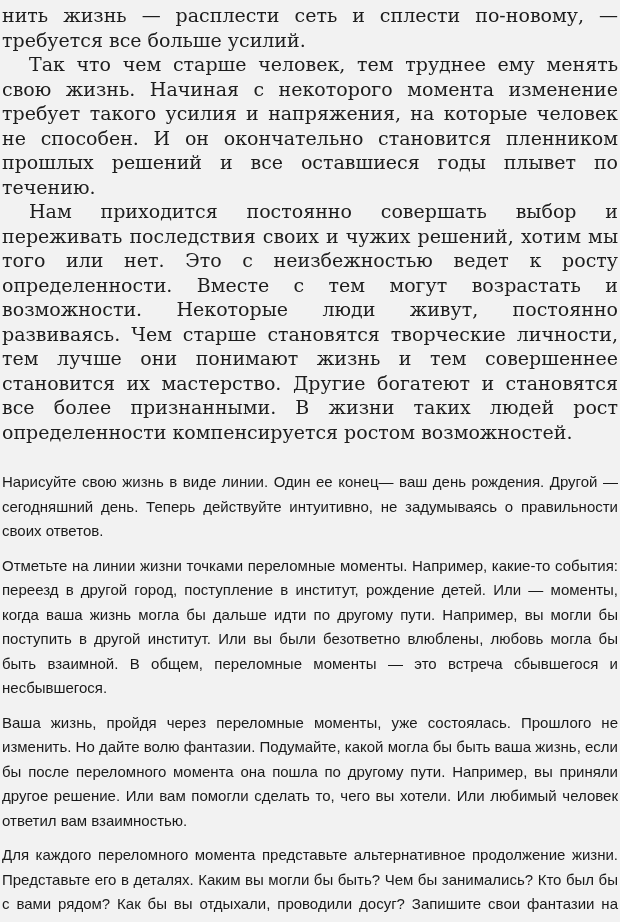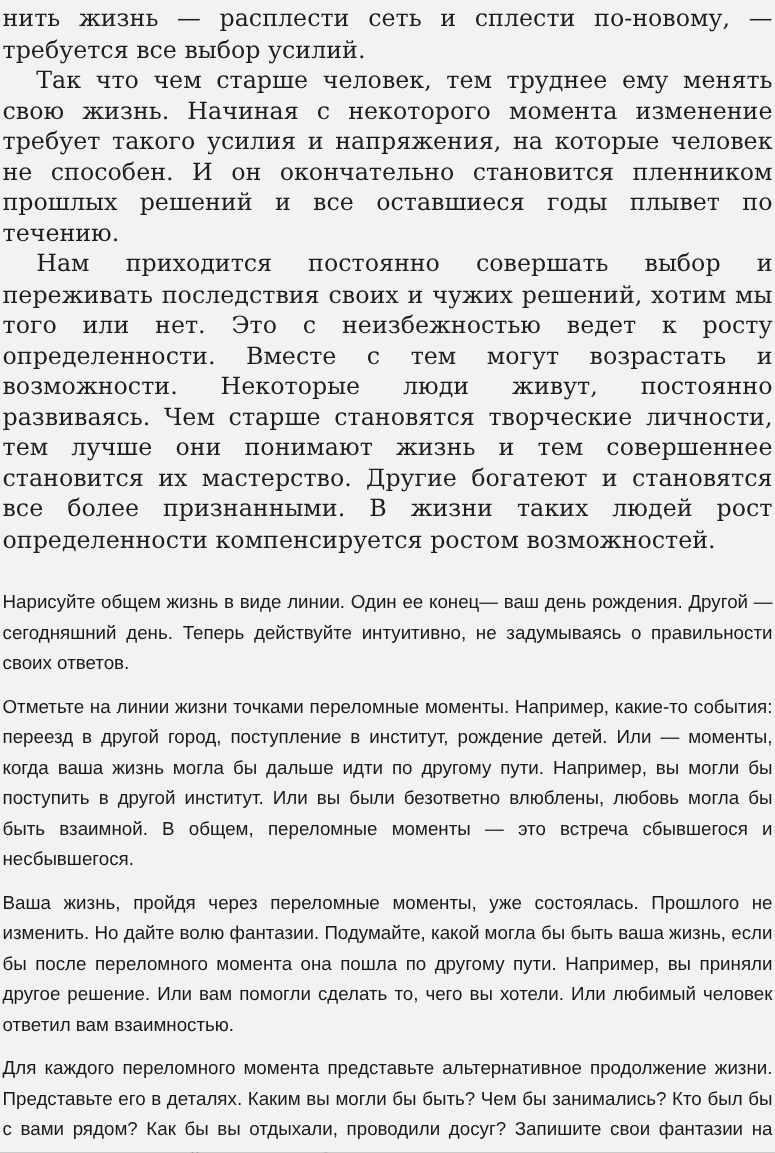--- a/index.html
+++ b/index.html
@@ -39,24 +39,24 @@
     text-align:justify;
     color:#191919;
   }
   .exercise-text p:last-child{ margin-bottom:0; }
 </style>
 </head>
 <body>
 
 <div class="page">
   <div class="book-text">
-      <p>нить жизнь — расплести сеть и сплести по-новому, — требуется все выбор усилий.</p>
+      <p>нить жизнь — расплести сеть и сплести по-новому, — требуется все больше усилий.</p>
       <p class="indent">Так что чем старше человек, тем труднее ему менять свою жизнь. Начиная с некоторого момента изменение требует такого усилия и напряжения, на которые человек не способен. И он окончательно становится пленником прошлых решений и все оставшиеся годы плывет по течению.</p>
       <p class="indent">Нам приходится постоянно совершать выбор и переживать последствия своих и чужих решений, хотим мы того или нет. Это с неизбежностью ведет к росту определенности. Вместе с тем могут возрастать и возможности. Некоторые люди живут, постоянно развиваясь. Чем старше становятся творческие личности, тем лучше они понимают жизнь и тем совершеннее становится их мастерство. Другие богатеют и становятся все более признанными. В жизни таких людей рост определенности компенсируется ростом возможностей.</p>
     </div>
 
   <div class="exercise-text">
-      <p>Нарисуйте общем жизнь в виде линии. Один ее конец— ваш день рождения. Другой — сегодняшний день. Теперь действуйте интуитивно, не задумываясь о правильности своих ответов.</p>
+      <p>Нарисуйте свою жизнь в виде линии. Один ее конец— ваш день рождения. Другой — сегодняшний день. Теперь действуйте интуитивно, не задумываясь о правильности своих ответов.</p>
       <p>Отметьте на линии жизни точками переломные моменты. Например, какие-то события: переезд в другой город, поступление в институт, рождение детей. Или — моменты, когда ваша жизнь могла бы дальше идти по другому пути. Например, вы могли бы поступить в другой институт. Или вы были безответно влюблены, любовь могла бы быть взаимной. В общем, переломные моменты — это встреча сбывшегося и несбывшегося.</p>
       <p>Ваша жизнь, пройдя через переломные моменты, уже состоялась. Прошлого не изменить. Но дайте волю фантазии. Подумайте, какой могла бы быть ваша жизнь, если бы после переломного момента она пошла по другому пути. Например, вы приняли другое решение. Или вам помогли сделать то, чего вы хотели. Или любимый человек ответил вам взаимностью.</p>
       <p>Для каждого переломного момента представьте альтернативное продолжение жизни. Представьте его в деталях. Каким вы могли бы быть? Чем бы занимались? Кто был бы с вами рядом? Как бы вы отдыхали, проводили досуг? Запишите свои фантазии на схеме жизни. Подумайте, что из несбывшегося еще может осуществиться?</p>
     </div>
 </div>
 
 </body></html>

